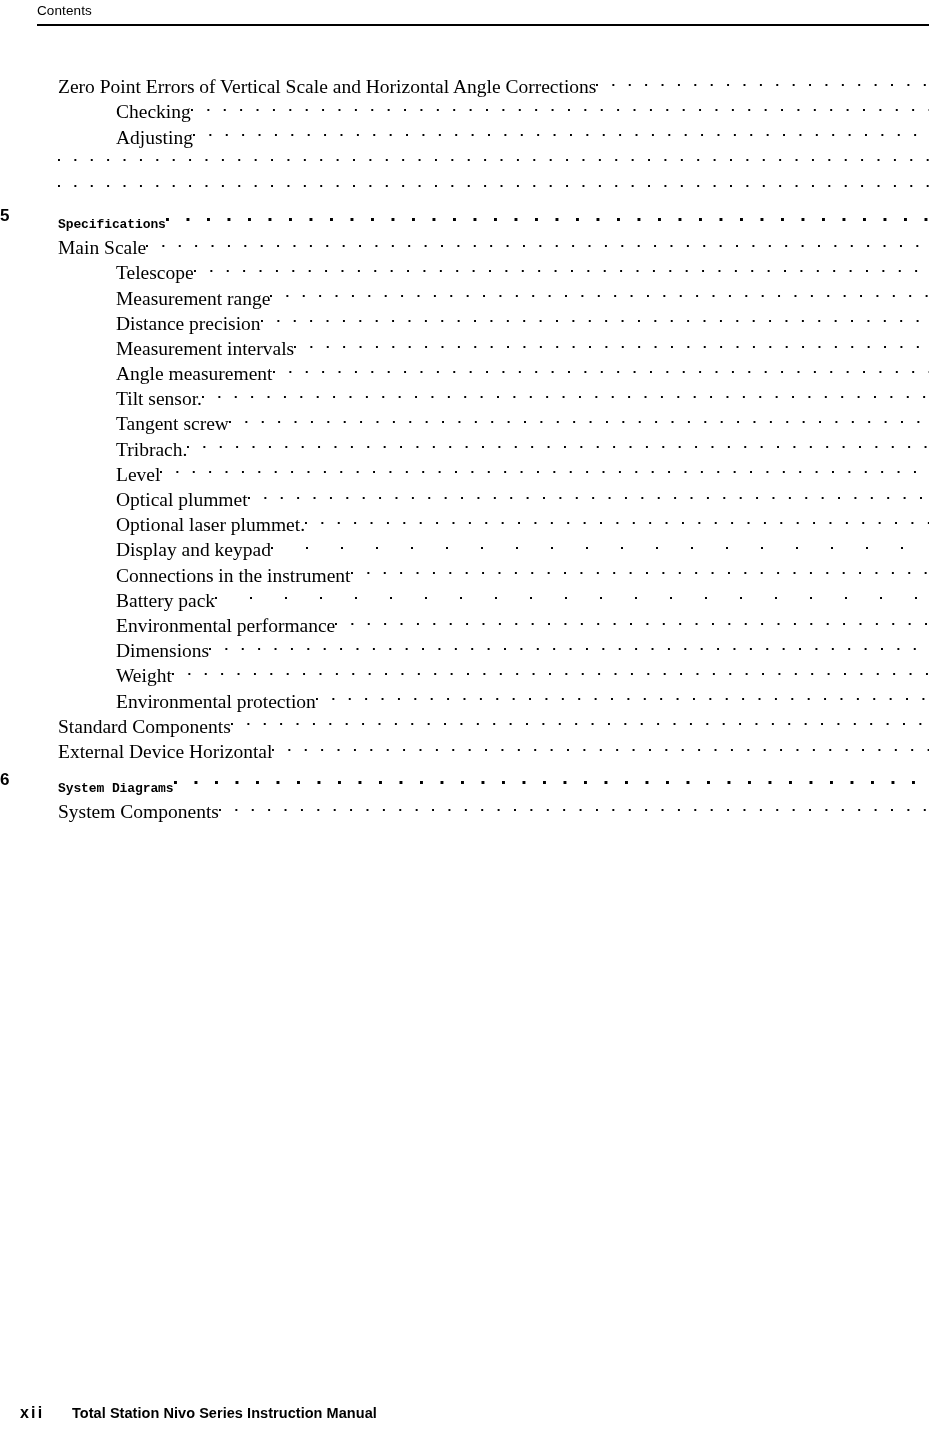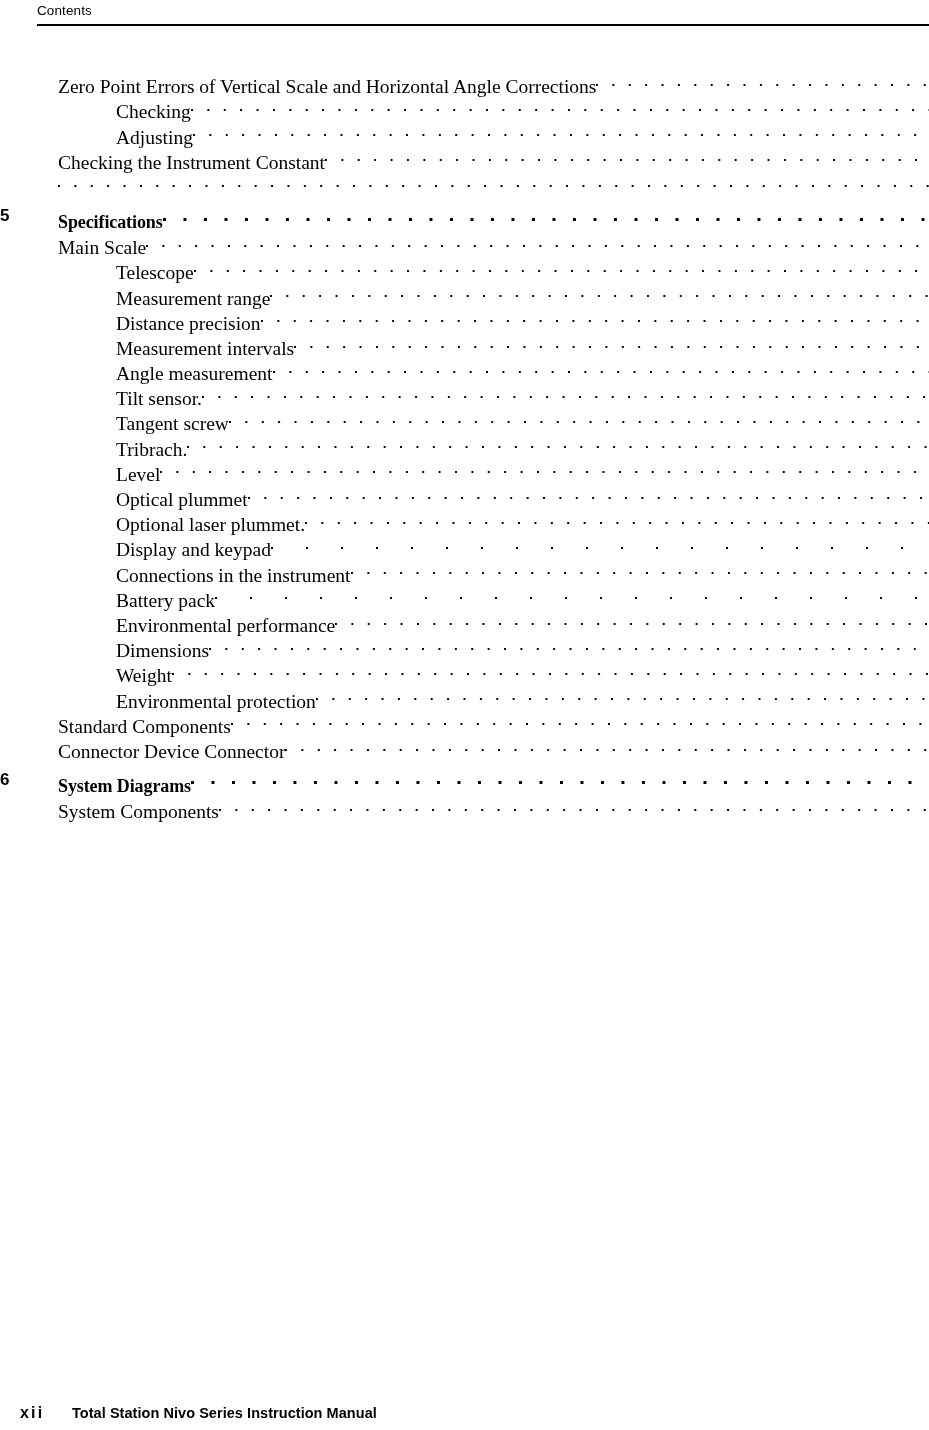--- a/index.html
+++ b/index.html
@@ -96,23 +96,23 @@
 
   
   .lvl1 { padding-left: 58px; }
 
   
   .lvl2 { padding-left: 116px; }
 
   
   .chap { padding-left: 58px; height: 26px; }
   .chap .toc-label {
-    font-family: Liberation Serif, serif;
-    font-weight: bold;
-    font-size: 18px;
+    font-family: Liberation Mono, monospace;
+    font-weight: bold;
+    font-size: 13px;
     letter-spacing: -0.1px;
   }
   .chap .leader::after {
     bottom: 7.4px;
     height: 3.2px;
     background-image: radial-gradient(circle at 1.6px 1.6px, #000 1.6px, rgba(0,0,0,0) 1.8px);
     background-size: 20.5px 3.2px;
   }
 
   
@@ -164,21 +164,20 @@
     </div>
     <div class="toc-row lvl2">
       <span class="toc-label">Checking</span>
       <span class="leader"></span>
     </div>
     <div class="toc-row lvl2">
       <span class="toc-label">Adjusting</span>
       <span class="leader"></span>
     </div>
     <div class="toc-row lvl1">
-      <span class="toc-label">Checking the Instrument Constant</span>
       <span class="leader"></span>
     </div>
     <div class="toc-row lvl1">
       <span class="leader"></span>
     </div>
     <div class="toc-row chap chap-gap">
       <span class="chap-num">5</span>
       <span class="toc-label">Specifications</span>
       <span class="leader"></span>
     </div>
@@ -256,21 +255,21 @@
     </div>
     <div class="toc-row lvl2">
       <span class="toc-label">Environmental protection</span>
       <span class="leader"></span>
     </div>
     <div class="toc-row lvl1">
       <span class="toc-label">Standard Components</span>
       <span class="leader"></span>
     </div>
     <div class="toc-row lvl1">
-      <span class="toc-label">Connector Device Connector</span>
+      <span class="toc-label">External Device Horizontal</span>
       <span class="leader"></span>
     </div>
     <div class="toc-row chap chap-gap">
       <span class="chap-num">6</span>
       <span class="toc-label">System Diagrams</span>
       <span class="leader"></span>
     </div>
     <div class="toc-row lvl1">
       <span class="toc-label">System Components</span>
       <span class="leader"></span>

